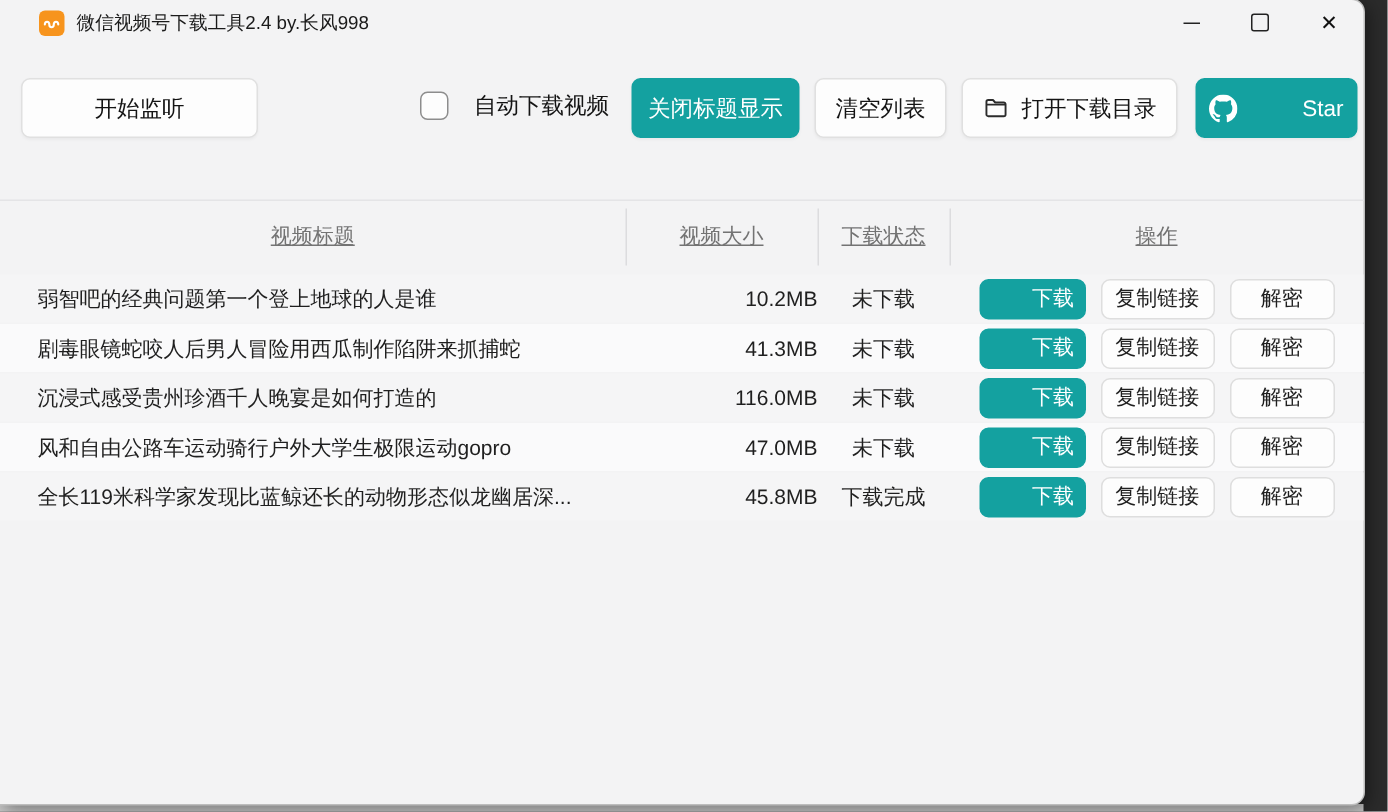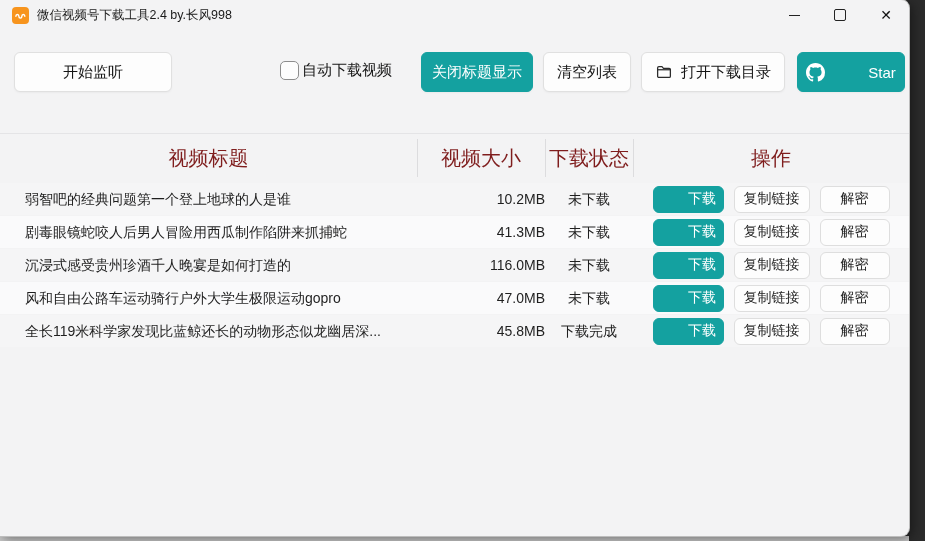--- a/index.html
+++ b/index.html
@@ -9,47 +9,47 @@
     font-family:"Liberation Sans","DejaVu Sans",sans-serif;
     -webkit-font-smoothing:antialiased;
   }
   .bottom-strip{position:absolute;left:0;top:536px;width:909px;height:5px;background:#c9c9c9;}
   .app-window{
     position:absolute;left:0;top:0;width:909px;height:536px;
     background:#f3f3f4;border-radius:0 8px 8px 0;
     box-shadow:0 0 0 1px #bdbdbd, 3px 3px 12px rgba(0,0,0,.45);
   }
   
-  .titlebar{height:30px;display:flex;align-items:center;padding-left:12px;}
+  .titlebar{height:30px;display:flex;align-items:center;padding-left:26px;}
   .app-icon{width:17px;height:17px;border-radius:4px;background:#f7941d;
     display:flex;align-items:center;justify-content:center;margin-right:8px;flex:0 0 auto;}
   .window-title{font-size:12.5px;color:#1a1a1a;}
   .win-controls{margin-left:auto;display:flex;height:30px;}
   .win-btn{width:46px;height:30px;display:flex;align-items:center;justify-content:center;color:#222;cursor:default;}
   .glyph-min{display:block;width:11px;height:1px;background:#222;}
   .glyph-max{display:block;width:10px;height:10px;border:1.2px solid #222;border-radius:2px;}
   .glyph-close{font-size:14px;line-height:1;color:#111;}
   
   .btn{position:absolute;display:flex;align-items:center;justify-content:center;
     border-radius:6px;border:1px solid #e0e0e0;background:#fdfdfd;color:#141414;
     font-size:15px;cursor:pointer;box-shadow:0 1px 2px rgba(0,0,0,.04);box-sizing:border-box;gap:8px;}
   .btn.teal{background:#14a1a0;border-color:#14a1a0;color:#fff;}
   .btn-start{left:14px;top:52px;width:158px;height:40px;}
   .btn-close-title{left:421px;top:52px;width:112px;height:40px;}
   .btn-clear{left:543px;top:52px;width:88px;height:40px;}
   .btn-open-dir{left:641px;top:52px;width:144px;height:40px;}
   .btn-star{left:797px;top:52px;width:108px;height:40px;gap:43px;}
-  .checkbox-group{position:absolute;left:280px;top:61px;display:flex;align-items:center;gap:3px;cursor:pointer;}
+  .checkbox-group{position:absolute;left:280px;top:61px;display:flex;align-items:center;gap:17px;cursor:pointer;}
   .checkbox-box{width:19px;height:19px;border:1.5px solid #8d8d8d;border-radius:5px;background:#fdfdfd;box-sizing:border-box;}
   .checkbox-label{font-size:15px;color:#141414;}
   
   .table-top-line{position:absolute;left:0;top:133px;width:909px;height:1px;background:#e4e4e6;}
   .thead{position:absolute;left:0;top:134px;width:909px;height:48px;}
   .th{position:absolute;top:0;height:48px;display:flex;align-items:center;justify-content:center;
-    font-size:20px;color:#7f1d1d;}
+    font-size:14px;color:#737373;text-decoration:underline;}
   .th-title{left:0;width:417px;}
   .th-size{left:417px;width:128px;}
   .th-status{left:545px;width:88px;}
   .th-ops{left:633px;width:276px;}
   .col-divider{position:absolute;top:5px;width:1px;height:38px;background:#dcdcde;}
   .divider-1{left:417px;} .divider-2{left:545px;} .divider-3{left:633px;}
   .tbody{position:absolute;left:0;top:183px;width:909px;}
   .tr{position:relative;height:32px;margin-bottom:1px;background:#fafafb;}
   .tr:nth-child(odd){background:#f5f5f6;}
   .td-title{position:absolute;left:25px;top:0;width:385px;height:32px;line-height:32px;

